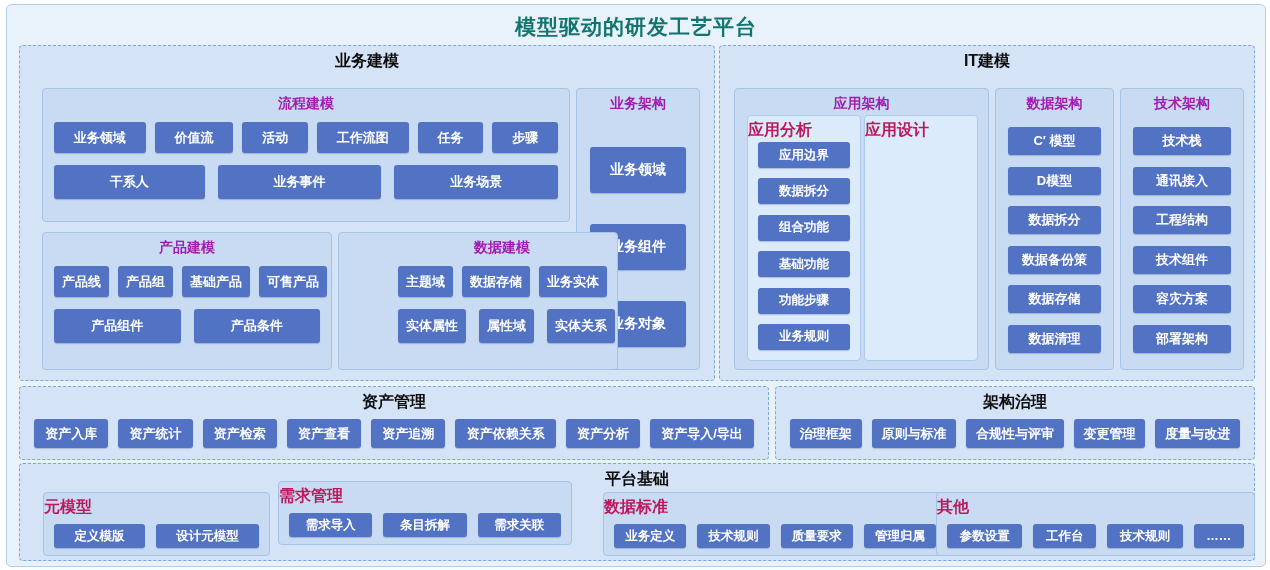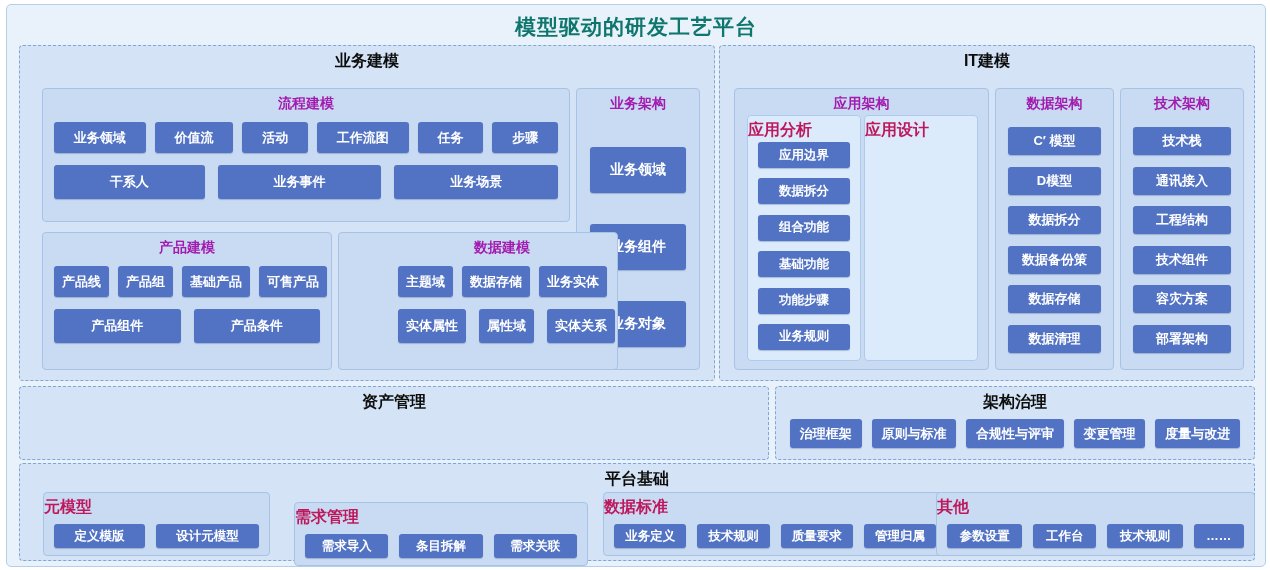--- a/index.html
+++ b/index.html
@@ -80,21 +80,21 @@
 
   
   #grp-apparch{left:14px;top:42px;width:253px;height:280px;}
   #col-analysis{left:12px;top:26px;width:112px;height:244px;}
   #col-design{left:129px;top:26px;width:112px;height:244px;}
   #grp-dataarch{left:275px;top:42px;width:117px;height:280px;}
   #grp-techarch{left:400px;top:42px;width:122px;height:280px;}
 
   
   #grp-meta{left:23px;top:28px;width:225px;height:62px;}
-  #grp-req{left:258px;top:38px;width:292px;height:62px;margin-left:16px;}
+  #grp-req{left:258px;top:17px;width:292px;height:62px;}
   #grp-datastd{left:563px;top:28px;width:342px;height:62px;margin-left:20px;}
   #grp-other{left:916px;top:28px;width:317px;height:62px;}
 </style>
 </head>
 <body>
 
 <div id="screen">
   <div class="platform">
     <div class="platform-title">模型驱动的研发工艺平台</div>
 
@@ -199,20 +199,30 @@
             <div class="btn">工程结构</div>
             <div class="btn">技术组件</div>
             <div class="btn">容灾方案</div>
             <div class="btn">部署架构</div>
           </div>
       </div>
     </div>
 
     <div class="section" id="sec-asset">
       <div class="section-title">资产管理</div>
+      <div class="btn-row bar-row">
+          <div class="btn">资产入库</div>
+          <div class="btn">资产统计</div>
+          <div class="btn">资产检索</div>
+          <div class="btn">资产查看</div>
+          <div class="btn">资产追溯</div>
+          <div class="btn">资产依赖关系</div>
+          <div class="btn">资产分析</div>
+          <div class="btn">资产导入/导出</div>
+        </div>
     </div>
 
     <div class="section" id="sec-gov">
       <div class="section-title">架构治理</div>
       <div class="btn-row bar-row">
           <div class="btn">治理框架</div>
           <div class="btn">原则与标准</div>
           <div class="btn">合规性与评审</div>
           <div class="btn">变更管理</div>
           <div class="btn">度量与改进</div>

